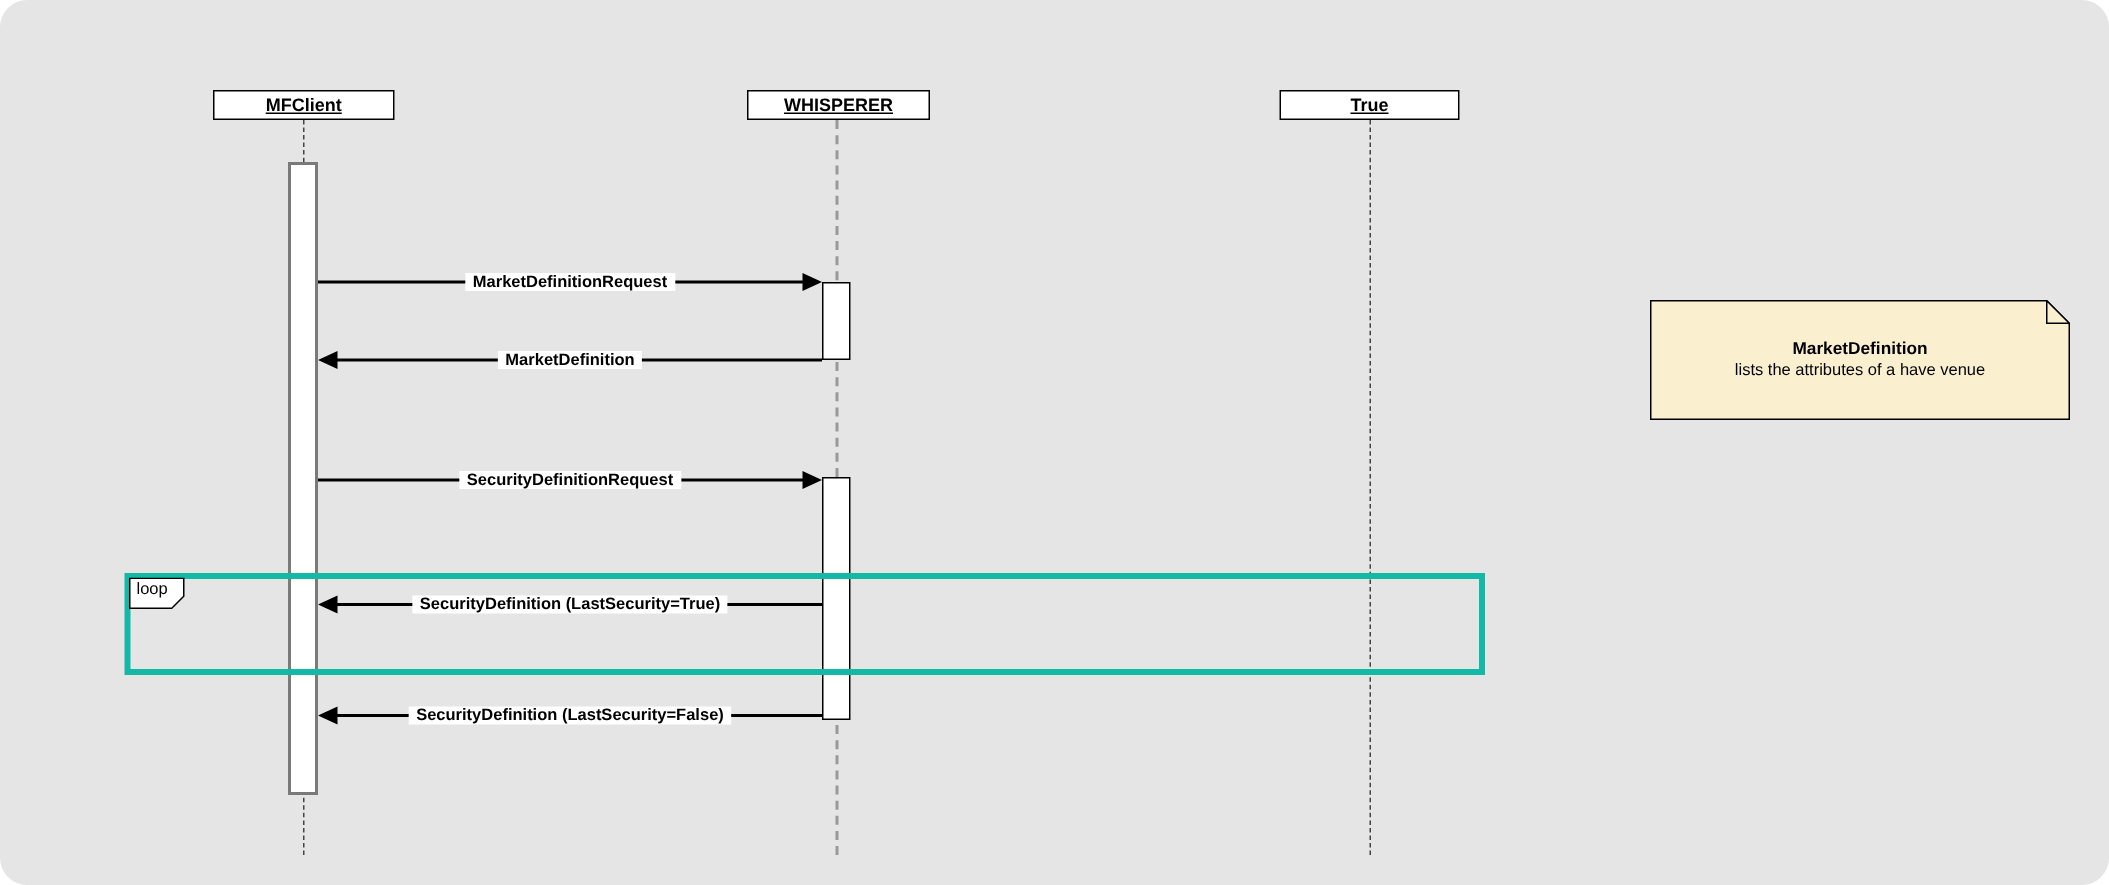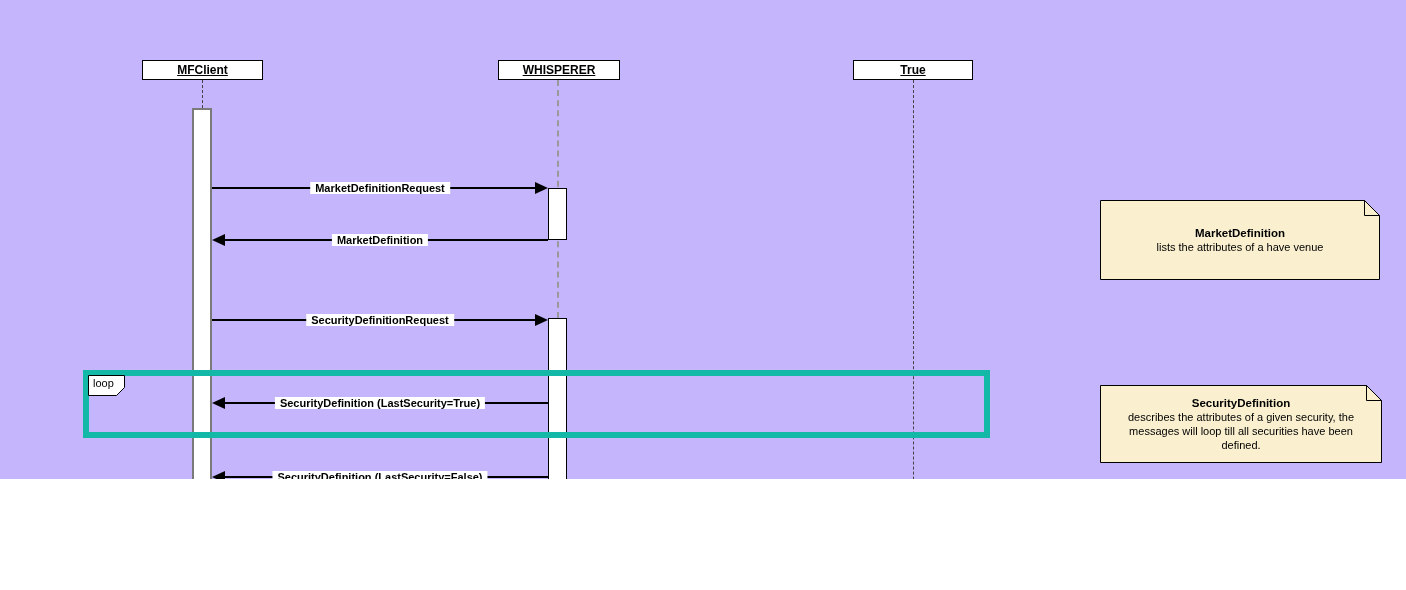--- a/index.html
+++ b/index.html
@@ -4,23 +4,24 @@
 <style>
   html, body {
     margin: 0;
     padding: 0;
     background: #ffffff;
     font-family: "Liberation Sans", sans-serif;
   }
   .canvas {
     position: relative;
     width: 1406px;
-    height: 479px;
-    background: #c4b5fd;
+    height: 590px;
+    background: #e5e5e5;
     overflow: hidden;
+    border-radius: 18px;
   }
 
   
   .participant {
     position: absolute;
     top: 60px;
     height: 20px;
     border: 1px solid #000;
     background: #fff;
     display: flex;
@@ -50,25 +51,26 @@
     background: #fff;
     box-sizing: border-box;
     z-index: 2;
   }
   .activation.client { border: 2px solid #7a7a7a; }
   .activation.server { border: 1px solid #000; }
 
   
   .fragment {
     position: absolute;
-    border: 6px solid #14b8a6;
+    border: 4px solid #14b8a6;
     background: transparent;
     box-sizing: border-box;
     z-index: 3;
     pointer-events: none;
+    margin-top: 12px;
   }
   .fragment-label {
     position: absolute;
     top: -1px;
     left: -1px;
     width: 38px;
     height: 21px;
   }
   .fragment-label svg { display: block; }
   .fragment-label .frag-text {
@@ -220,24 +222,14 @@
     <svg width="280" height="80">
       <polygon points="0.5,0.5 264.5,0.5 279.5,15.5 279.5,79.5 0.5,79.5" stroke="#000000" stroke-width="1" fill="#FAF0D0"></polygon>
       <polygon points="264.5,0.5 264.5,15.5 279.5,15.5" stroke="#000000" stroke-width="1" fill="#FAF0D0"></polygon>
     </svg>
     <div class="note-content">
       <div class="note-title">MarketDefinition</div>
       <div class="note-body">lists the attributes of a have venue</div>
     </div>
   </div>
 
-  <div class="note" style="left:1100px;top:385px;width:282px;height:78px">
-    <svg width="282" height="78">
-      <polygon points="0.5,0.5 266.5,0.5 281.5,15.5 281.5,77.5 0.5,77.5" stroke="#000000" stroke-width="1" fill="#FAF0D0"></polygon>
-      <polygon points="266.5,0.5 266.5,15.5 281.5,15.5" stroke="#000000" stroke-width="1" fill="#FAF0D0"></polygon>
-    </svg>
-    <div class="note-content">
-      <div class="note-title">SecurityDefinition</div>
-      <div class="note-body">describes the attributes of a given security, the messages will loop till all securities have been defined.</div>
-    </div>
-  </div>
 
 </div>
 
 </body></html>

